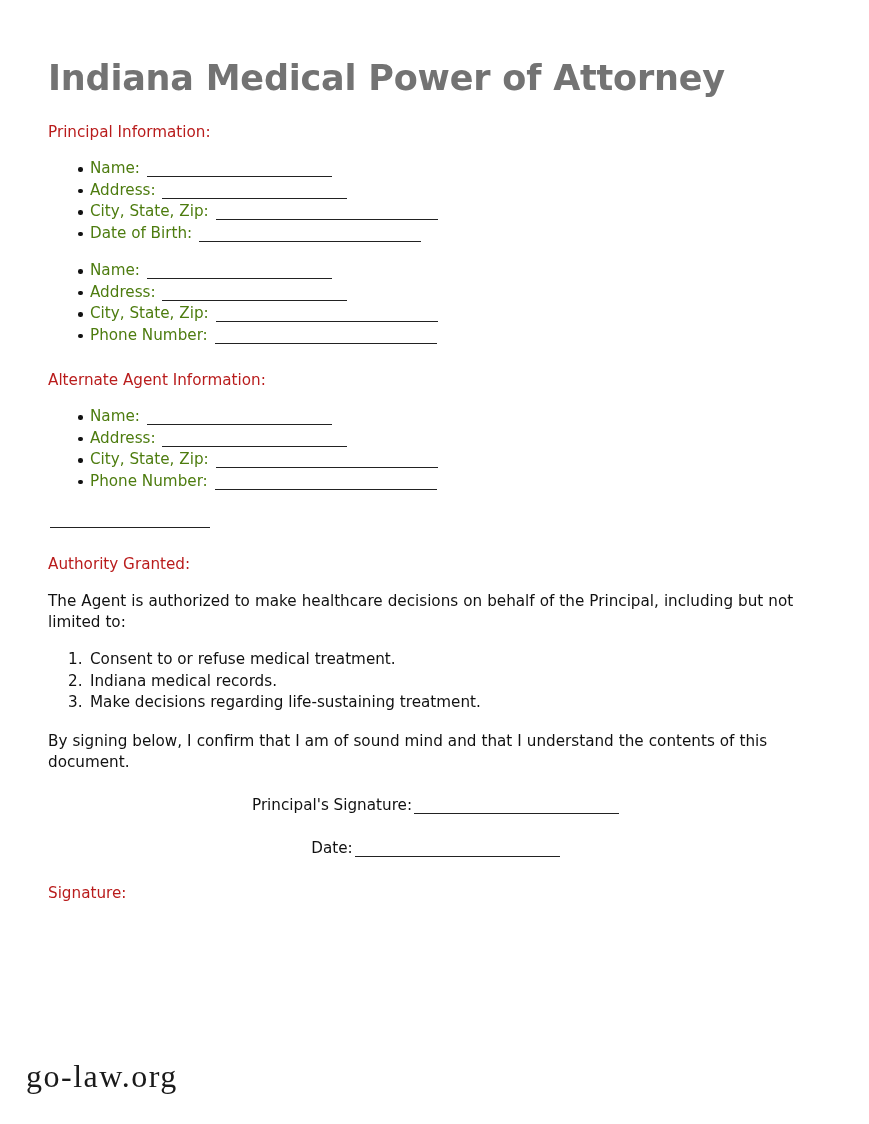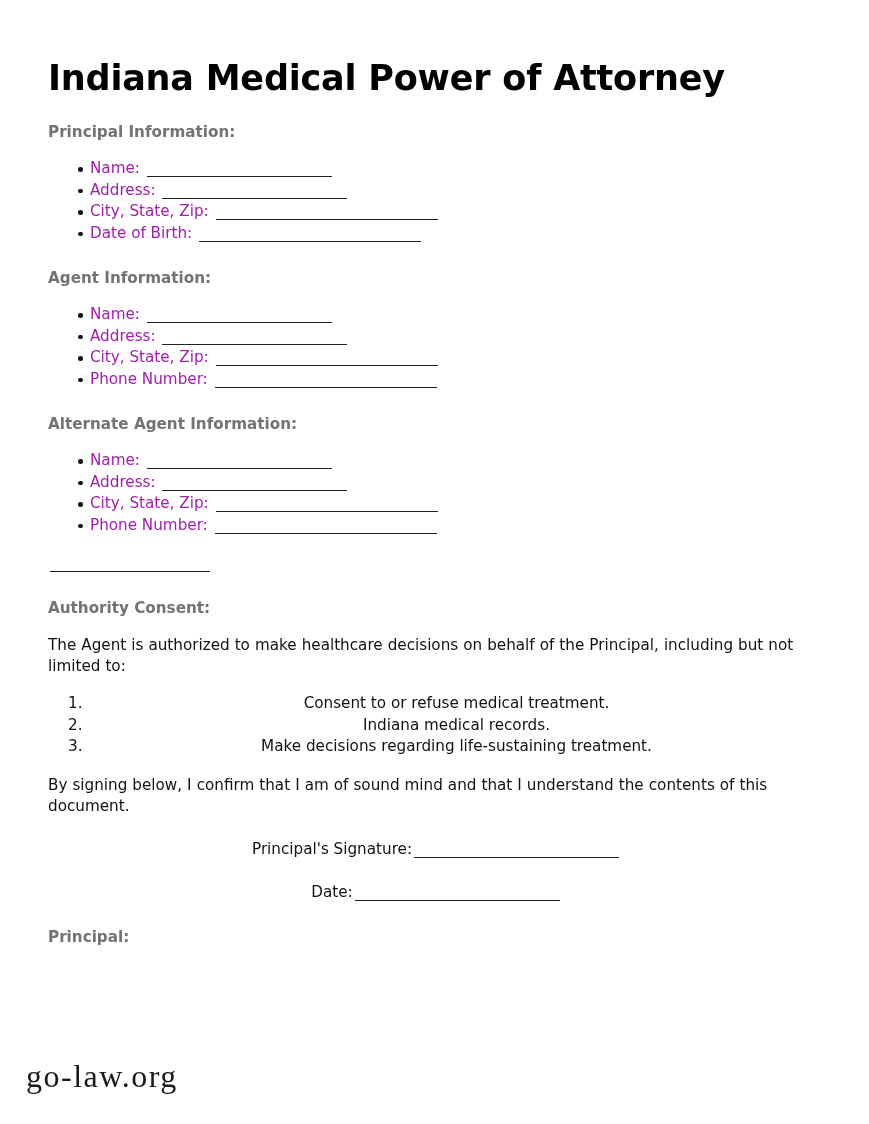--- a/index.html
+++ b/index.html
@@ -35,77 +35,76 @@
   }
 
   
   .doc-title {
     font-size: 35px;
     font-weight: bold;
     line-height: 1.15;
     letter-spacing: -0.2px;
     margin: 0;
     padding-top: 58px;
-    color: #000000;
+    color: #737373;
   }
 
   
   .para {
     font-size: 15.2px;
     line-height: 21px;
     margin: 0;
     color: #111;
     word-spacing: 0.2px;
   }
   .para-intro { padding-top: 23px; }
   .para-gap-top { margin-top: 17px; }
 
   
   .section-heading {
     font-size: 15.2px;
-    font-weight: bold;
+    font-weight: normal;
     line-height: 20px;
     margin: 0;
-    color: #737373;
+    color: #b91c1c;
   }
   .sh-spaced { margin-top: 24px; }
 
   
   ul.field-list {
     list-style: none;
     margin: 0;
     padding: 0;
     padding-top: 16px;
   }
   ul.field-list li {
     font-size: 15.2px;
     line-height: 21.5px;
     position: relative;
     padding-left: 42px;
     white-space: nowrap;
-    color: #a21caf;
+    color: #4d7c0f;
   }
   ul.field-list li::before {
     content: "";
     position: absolute;
     left: 30px;
     top: 9px;
     width: 4.5px;
     height: 4.5px;
     border-radius: 50%;
     background: #111;
   }
 
   ol.auth-list {
     list-style: none;
     margin: 0;
     padding: 0;
     padding-top: 16px;
     counter-reset: authitem;
-    text-align: center;
   }
   ol.auth-list li {
     font-size: 15.2px;
     line-height: 21.5px;
     position: relative;
     padding-left: 42px;
     color: #111;
   }
   ol.auth-list li::before {
     counter-increment: authitem;
@@ -174,21 +173,20 @@
       <li>
         <span>City, State, Zip:</span>
         <span class="blank blank-xl"></span>
       </li>
       <li>
         <span>Date of Birth:</span>
         <span class="blank blank-xl"></span>
       </li>
     </ul>
 
-    <h2 class="section-heading sh-spaced">Agent Information:</h2>
     <ul class="field-list">
       <li>
         <span>Name:</span>
         <span class="blank blank-md"></span>
       </li>
       <li>
         <span>Address:</span>
         <span class="blank blank-md"></span>
       </li>
       <li>
@@ -216,32 +214,32 @@
         <span class="blank blank-xl"></span>
       </li>
       <li>
         <span>Phone Number:</span>
         <span class="blank blank-xl"></span>
       </li>
     </ul>
 
     <p class="para para-gap-top"><span class="blank blank-sm"></span></p>
 
-    <h2 class="section-heading sh-spaced">Authority Consent:</h2>
+    <h2 class="section-heading sh-spaced">Authority Granted:</h2>
     <p class="para para-gap-top">The Agent is authorized to make healthcare decisions on behalf of the Principal, including but not limited to:</p>
     <ol class="auth-list">
       <li>Consent to or refuse medical treatment.</li>
       <li>Indiana medical records.</li>
       <li>Make decisions regarding life-sustaining treatment.</li>
     </ol>
 
     <p class="para para-gap-top">By signing below, I confirm that I am of sound mind and that I understand the contents of this document.</p>
 
     <p class="sig-line sig-gap"><span>Principal's Signature:</span><span class="blank blank-lg"></span></p>
 
     <p class="sig-line sig-gap"><span>Date:</span><span class="blank blank-lg"></span></p>
 
-    <h2 class="section-heading sh-spaced">Principal:</h2>
+    <h2 class="section-heading sh-spaced">Signature:</h2>
 
   </div>
 
   <div class="footer-mark">go-law.org</div>
 </div>
 
 </body></html>

